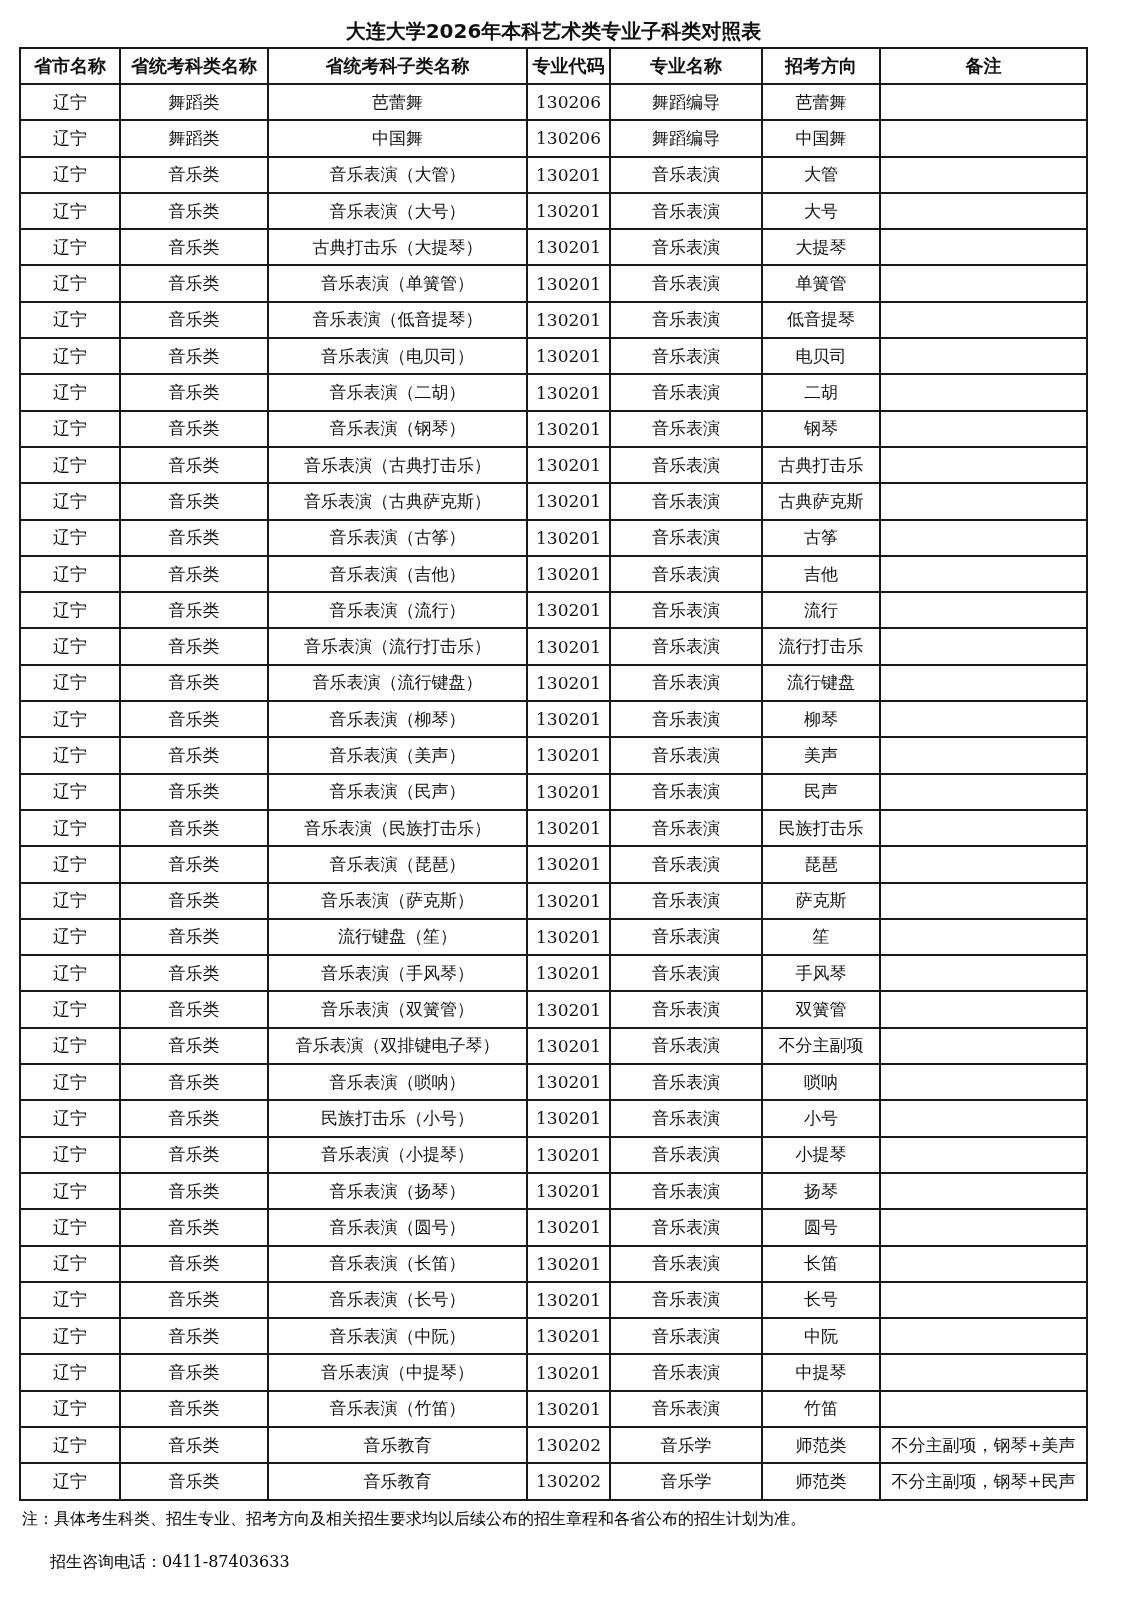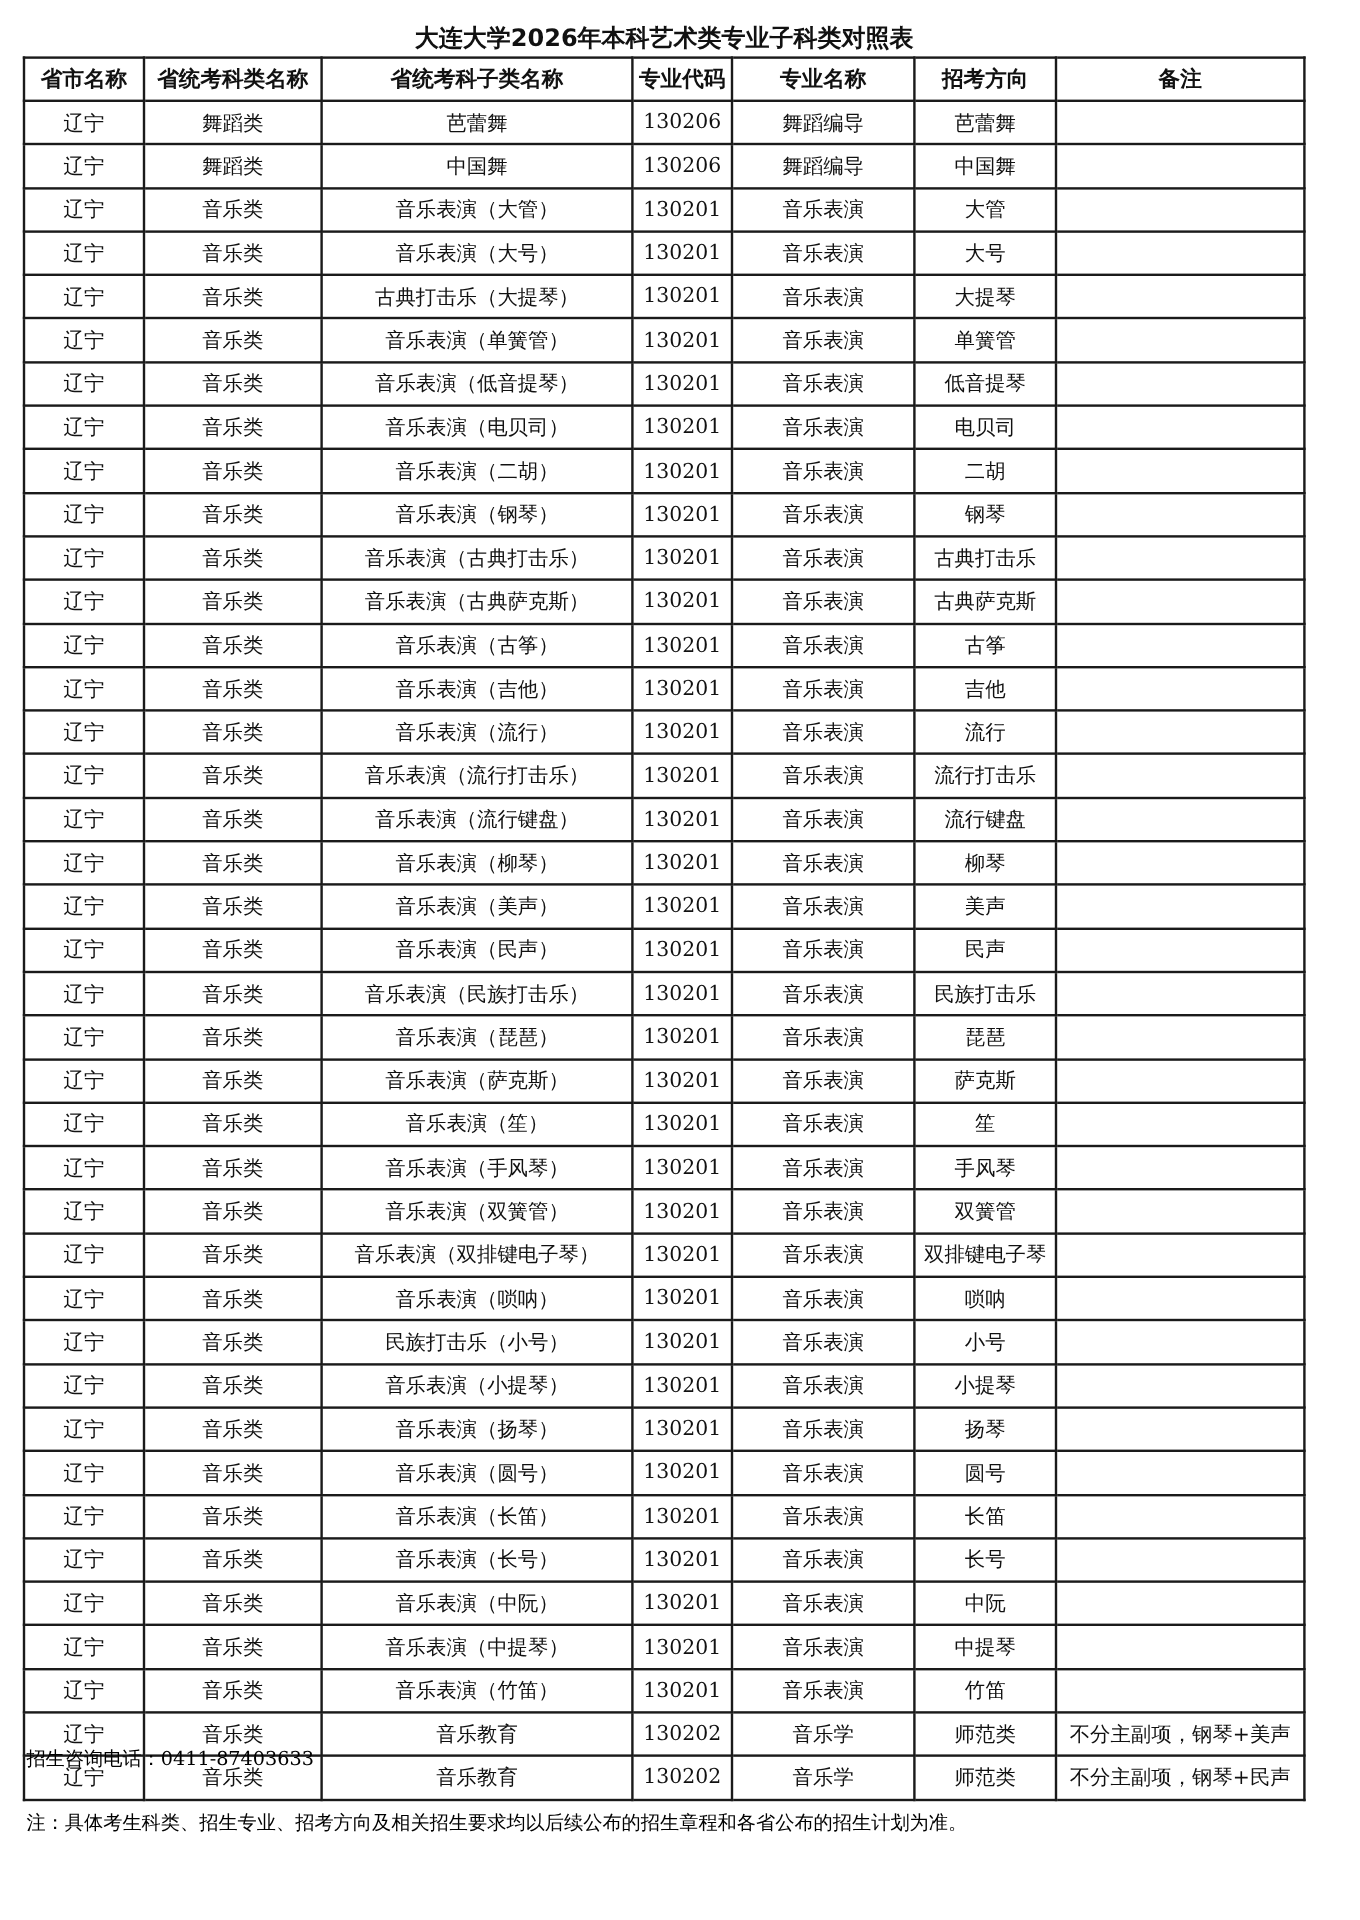--- a/index.html
+++ b/index.html
@@ -12,21 +12,21 @@
                table-layout: fixed; width: 1067px; }
   table.grid th, table.grid td { border: 2px solid #1a1a1a; text-align: center;
                vertical-align: middle; padding: 0; overflow: hidden; white-space: nowrap; }
   table.grid th { height: 34px; font-family: "DejaVu Sans", "Liberation Sans", sans-serif;
                font-weight: bold; font-size: 18px; text-align: center; }
   table.grid td { height: 34.3px; font-size: 17px; font-weight: normal; }
   td.note { text-align: left; font-size: 17px; }
   .footer { position: absolute; left: 22px; color: #000000;
             font-family: "DejaVu Serif", "Liberation Serif", serif; font-size: 16px; }
   .f1 { top: 1509px; }
-  .f2 { top: 1456px; }
+  .f2 { top: 1552px; margin-left: 28px; }
 </style>
 </head>
 <body>
 
 <div class="title">大连大学2026年本科艺术类专业子科类对照表</div>
 
 <table class="grid">
   <colgroup>
     <col style="width:100px">
       <col style="width:148px">
@@ -251,21 +251,21 @@
         <td>音乐类</td>
         <td>音乐表演（萨克斯）</td>
         <td>130201</td>
         <td>音乐表演</td>
         <td>萨克斯</td>
         <td class="note"></td>
       </tr>
       <tr>
         <td>辽宁</td>
         <td>音乐类</td>
-        <td>音乐表演（笙）</td>
+        <td>流行键盘（笙）</td>
         <td>130201</td>
         <td>音乐表演</td>
         <td>笙</td>
         <td class="note"></td>
       </tr>
       <tr>
         <td>辽宁</td>
         <td>音乐类</td>
         <td>音乐表演（手风琴）</td>
         <td>130201</td>
@@ -281,21 +281,21 @@
         <td>音乐表演</td>
         <td>双簧管</td>
         <td class="note"></td>
       </tr>
       <tr>
         <td>辽宁</td>
         <td>音乐类</td>
         <td>音乐表演（双排键电子琴）</td>
         <td>130201</td>
         <td>音乐表演</td>
-        <td>双排键电子琴</td>
+        <td>不分主副项</td>
         <td class="note"></td>
       </tr>
       <tr>
         <td>辽宁</td>
         <td>音乐类</td>
         <td>音乐表演（唢呐）</td>
         <td>130201</td>
         <td>音乐表演</td>
         <td>唢呐</td>
         <td class="note"></td>

